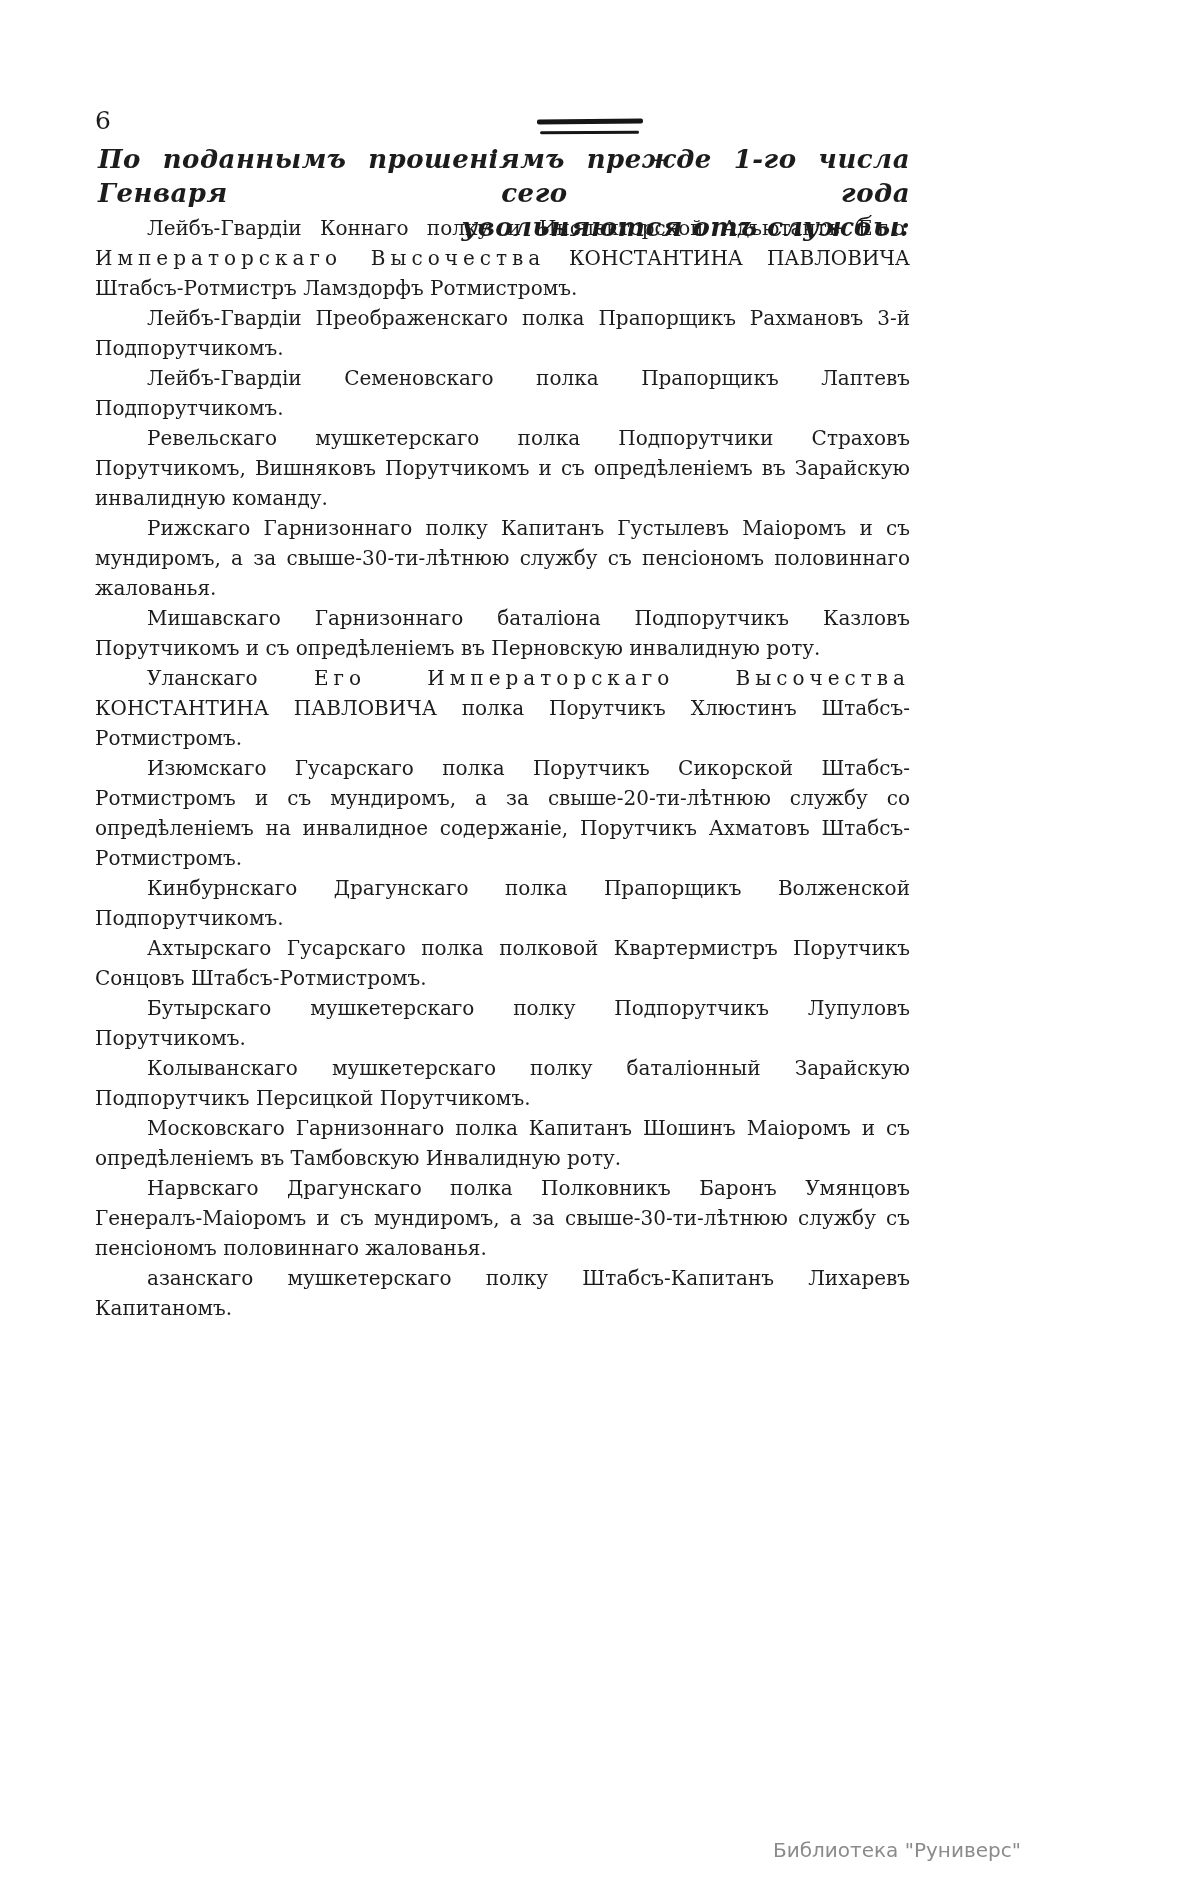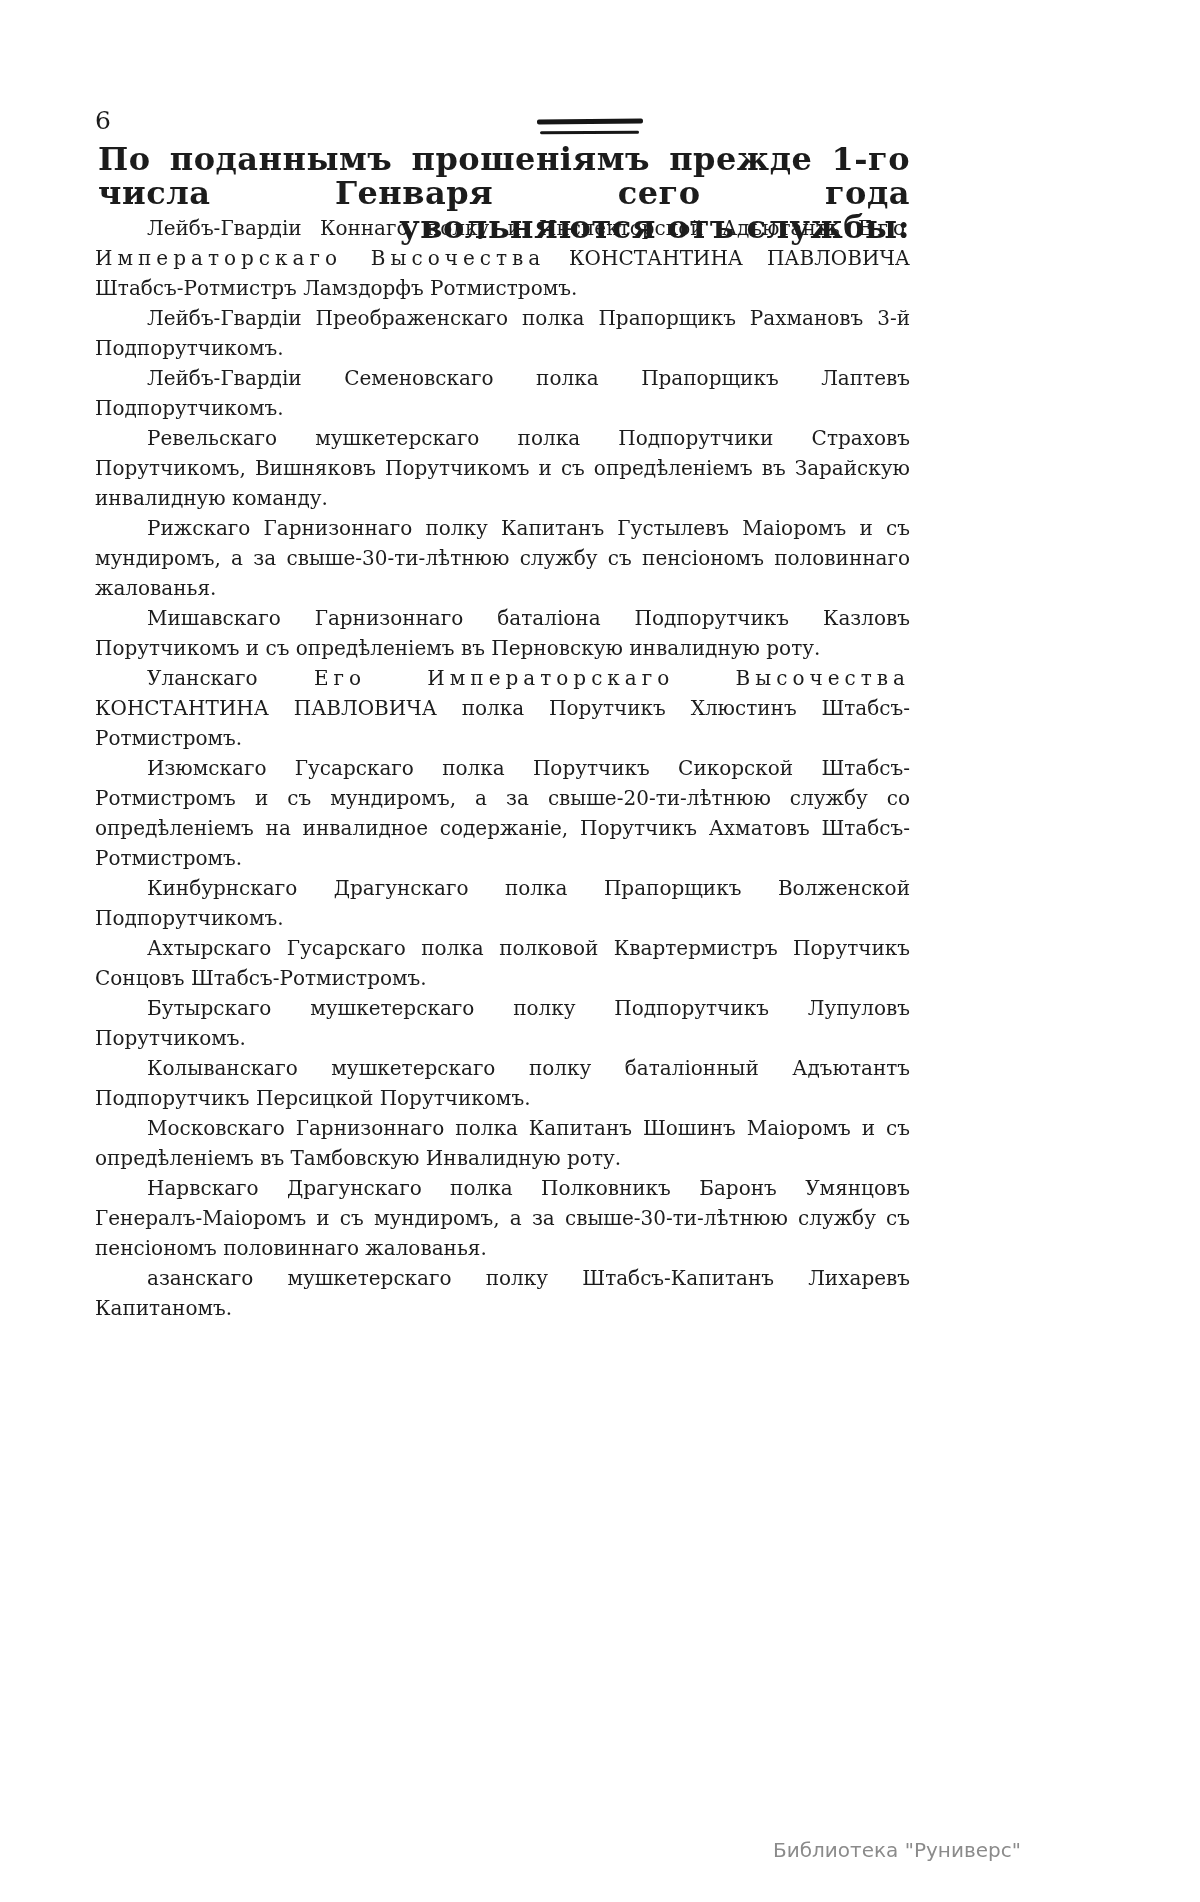--- a/index.html
+++ b/index.html
@@ -35,22 +35,23 @@
     width: 99px; height: 3px;
     margin: 7px 0 0 3px;
     background: #161616;
     border-radius: 2px;
     transform: rotate(-0.4deg);
   }
   .heading {
     position: absolute;
     left: 98px; top: 142px;
     width: 812px;
+    font-style: italic;
     font-weight: bold;
-    font-size: 32px;
+    font-size: 26px;
     line-height: 34px;
     letter-spacing: 0.5px;
   }
   .heading-line1 {
     text-align: justify;
     text-align-last: justify;
   }
   .heading-line2 {
     text-align: right;
   }
@@ -99,21 +100,21 @@
       <p class="par"><span>Лейбъ-Гвардіи Преображенскаго полка Прапорщикъ Рахмановъ 3-й Подпорутчикомъ.</span></p>
       <p class="par"><span>Лейбъ-Гвардіи Семеновскаго полка Прапорщикъ Лаптевъ Подпорутчикомъ.</span></p>
       <p class="par"><span>Ревельскаго мушкетерскаго полка Подпорутчики Страховъ Порутчикомъ, Вишняковъ Порутчикомъ и съ опредѣленіемъ въ Зарайскую инвалидную команду.</span></p>
       <p class="par"><span>Рижскаго Гарнизоннаго полку Капитанъ Густылевъ Маіоромъ и съ мундиромъ, а за свыше-30-ти-лѣтнюю службу съ пенсіономъ половиннаго жалованья.</span></p>
       <p class="par"><span>Мишавскаго Гарнизоннаго баталіона Подпорутчикъ Казловъ Порутчикомъ и съ опредѣленіемъ въ Перновскую инвалидную роту.</span></p>
       <p class="par"><span>Уланскаго </span><span class="ls">Его Императорскаго Высочества</span><span> КОНСТАНТИНА ПАВЛОВИЧА полка Порутчикъ Хлюстинъ Штабсъ-Ротмистромъ.</span></p>
       <p class="par"><span>Изюмскаго Гусарскаго полка Порутчикъ Сикорской Штабсъ-Ротмистромъ и съ мундиромъ, а за свыше-20-ти-лѣтнюю службу со опредѣленіемъ на инвалидное содержаніе, Порутчикъ Ахматовъ Штабсъ-Ротмистромъ.</span></p>
       <p class="par"><span>Кинбурнскаго Драгунскаго полка Прапорщикъ Волженской Подпорутчикомъ.</span></p>
       <p class="par"><span>Ахтырскаго Гусарскаго полка полковой Квартермистръ Порутчикъ Сонцовъ Штабсъ-Ротмистромъ.</span></p>
       <p class="par"><span>Бутырскаго мушкетерскаго полку Подпорутчикъ Лупуловъ Порутчикомъ.</span></p>
-      <p class="par"><span>Колыванскаго мушкетерскаго полку баталіонный Адъютантъ Подпорутчикъ Персицкой Порутчикомъ.</span></p>
+      <p class="par"><span>Колыванскаго мушкетерскаго полку баталіонный Зарайскую Подпорутчикъ Персицкой Порутчикомъ.</span></p>
       <p class="par"><span>Московскаго Гарнизоннаго полка Капитанъ Шошинъ Маіоромъ и съ опредѣленіемъ въ Тамбовскую Инвалидную роту.</span></p>
       <p class="par"><span>Нарвскаго Драгунскаго полка Полковникъ Баронъ Умянцовъ Генералъ-Маіоромъ и съ мундиромъ, а за свыше-30-ти-лѣтнюю службу съ пенсіономъ половиннаго жалованья.</span></p>
       <p class="par"><span>азанскаго мушкетерскаго полку Штабсъ-Капитанъ Лихаревъ Капитаномъ.</span></p>
     </div>
 
   <div class="footer">Библиотека "Руниверс"</div>
 
 </div>
 
 </body></html>

